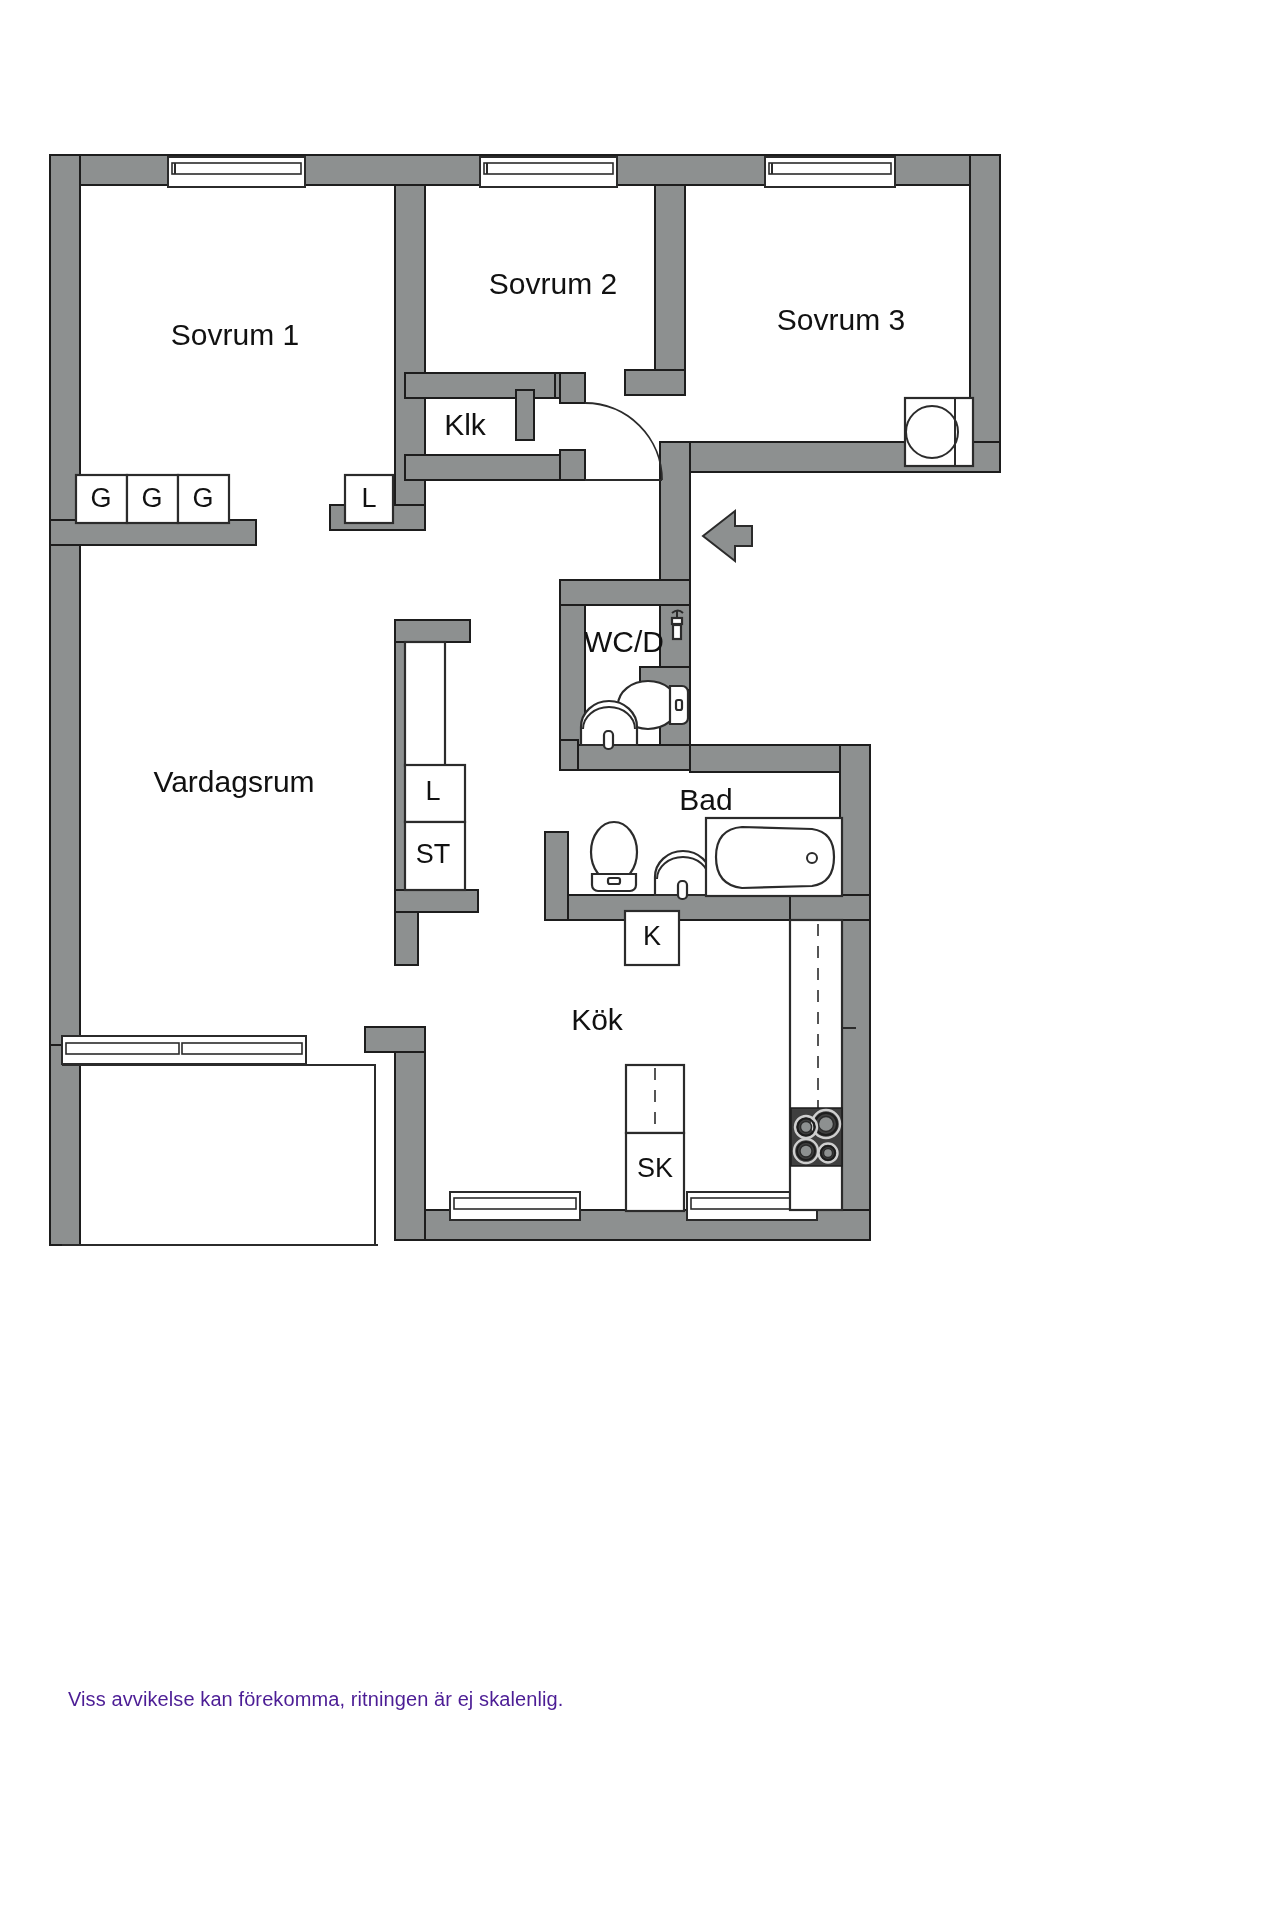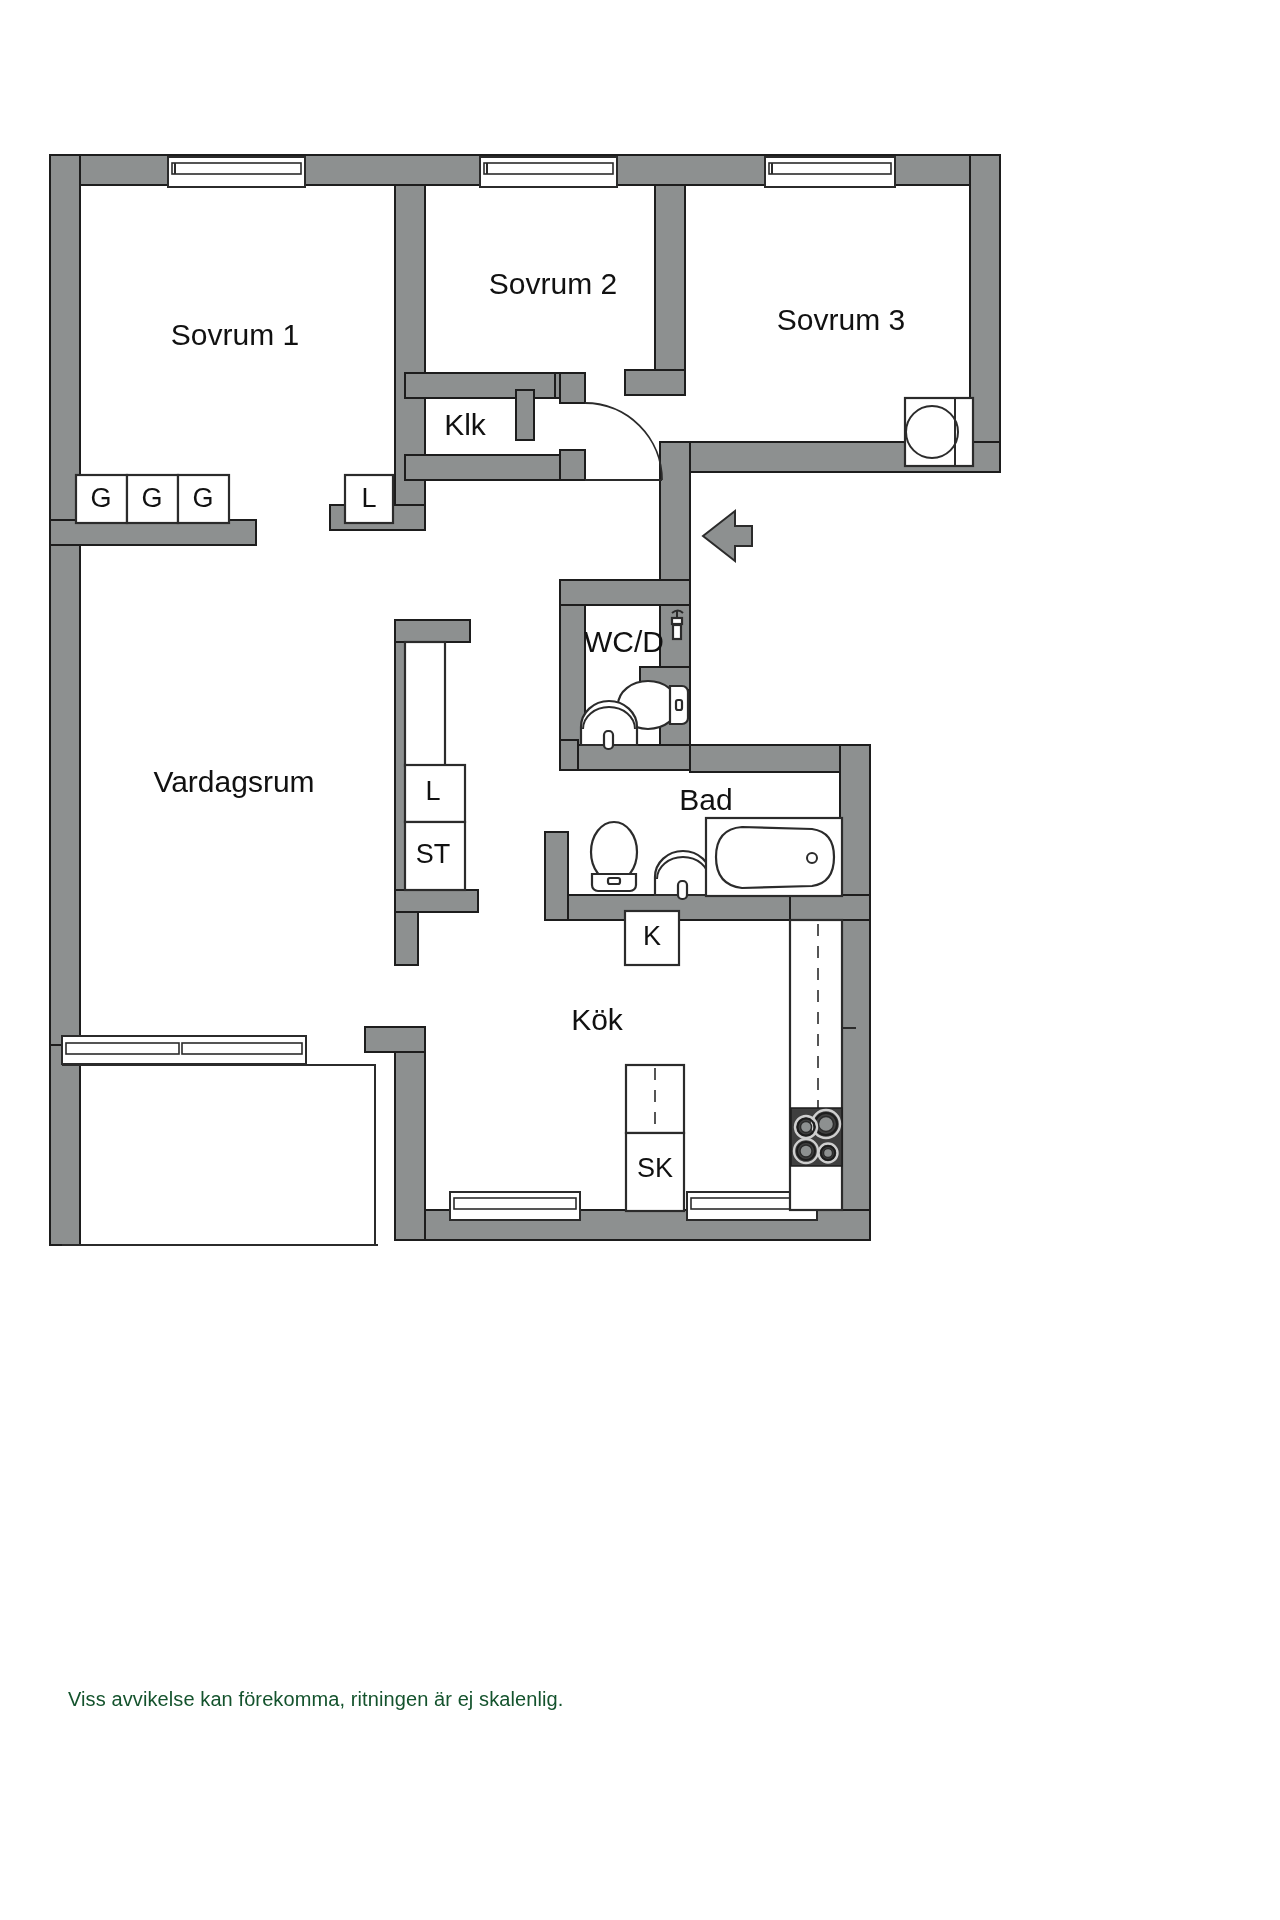--- a/index.html
+++ b/index.html
@@ -112,21 +112,21 @@
     fill: #111111;
     text-anchor: middle;
     dominant-baseline: middle;
   }
   .footer-note {
     position: absolute;
     left: 68px;
     top: 1688px;
     font-family: "Liberation Sans", sans-serif;
     font-size: 20px;
-    color: #14532d;
+    color: #4c1d95;
     letter-spacing: 0.1px;
     white-space: nowrap;
   }
 </style>
 </head>
 <body>
 
 <div id="plan-wrap">
 <svg id="floorplan" viewBox="0 0 1280 1920" xmlns="http://www.w3.org/2000/svg">
 

